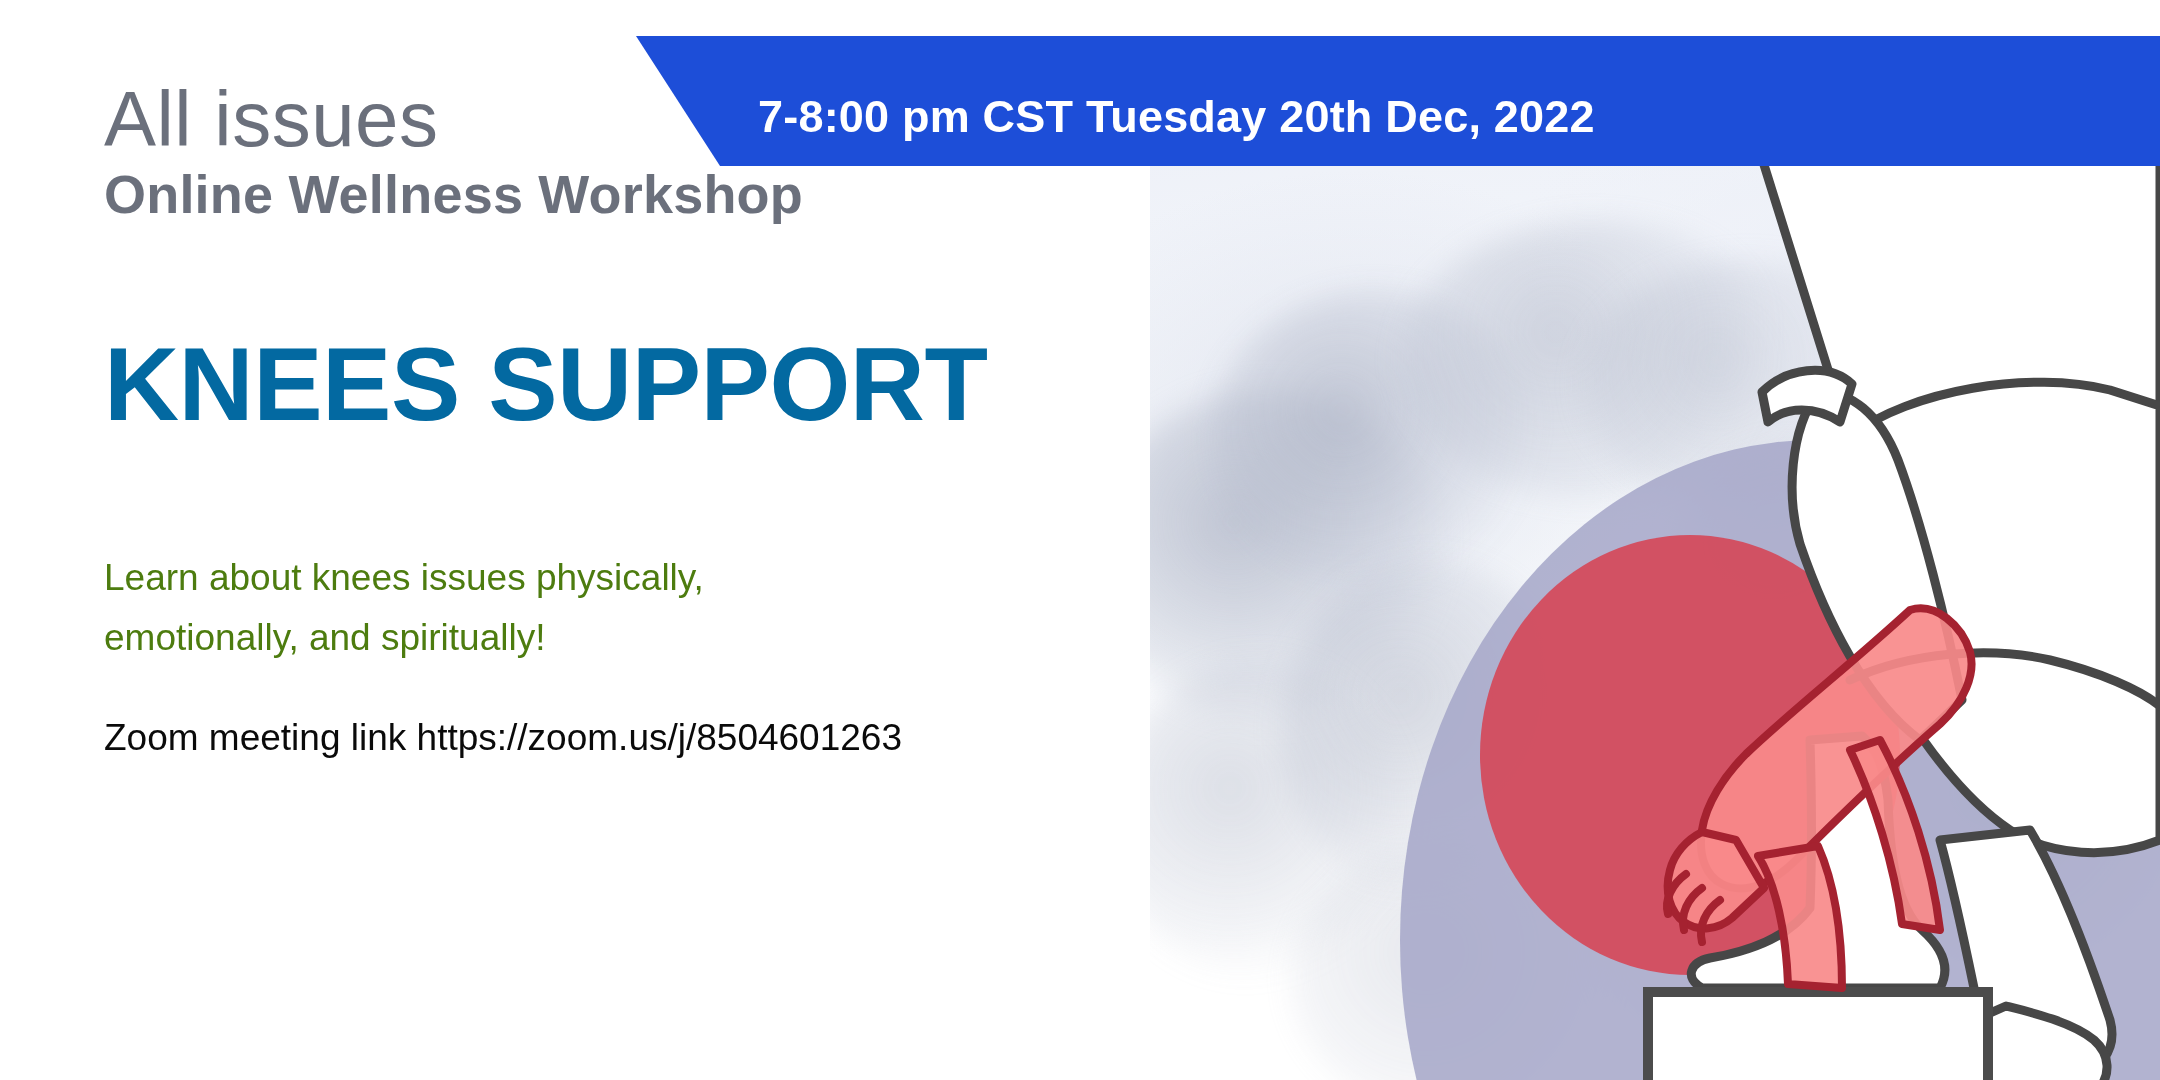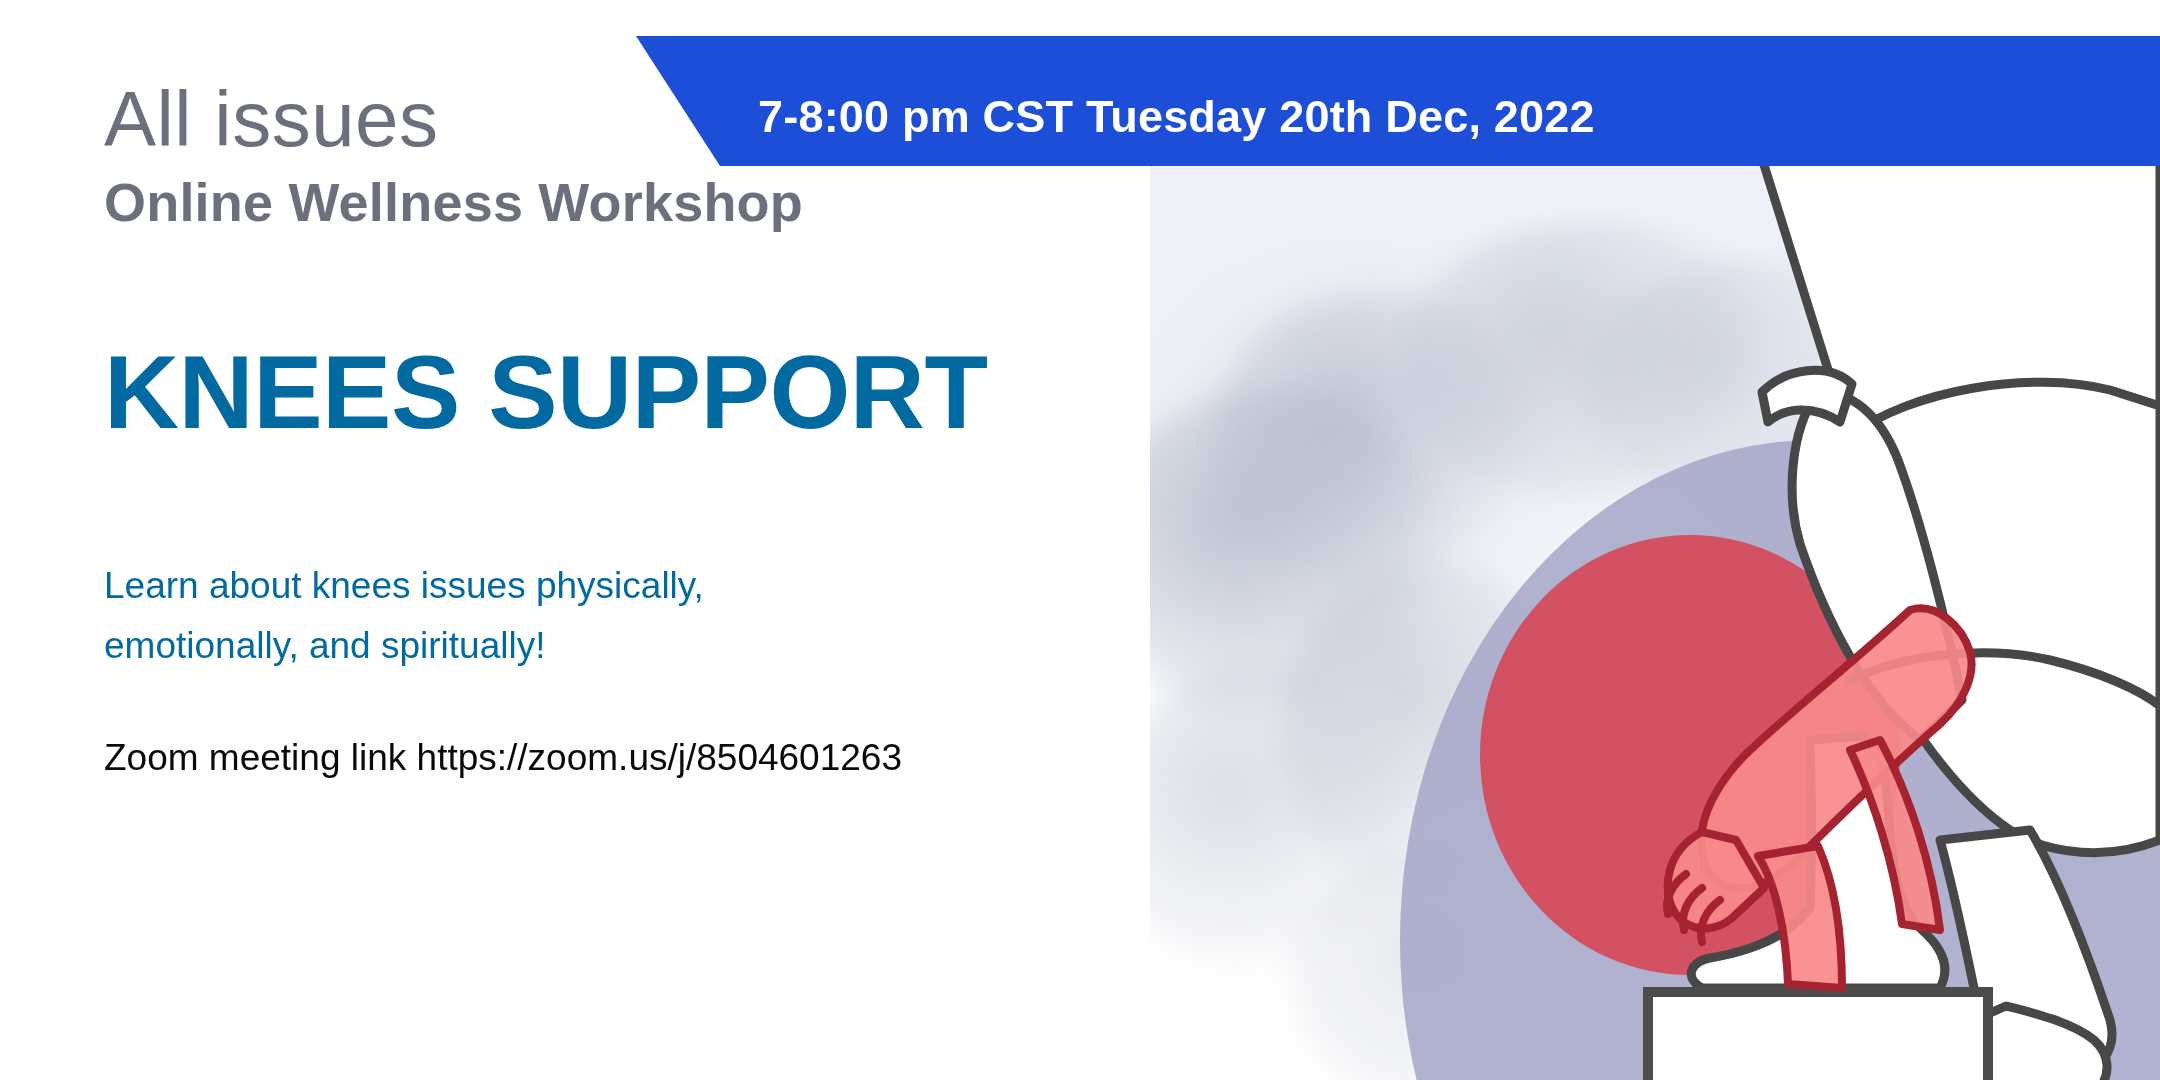--- a/index.html
+++ b/index.html
@@ -66,37 +66,37 @@
     white-space:nowrap;
   }
 
   
   .copy{position:absolute;left:104px;top:80px;width:1060px;}
   .all-welcome{
     font-size:78px;font-weight:300;color:#6b707c;line-height:1.02;
     letter-spacing:.5px;
   }
   .subtitle{
-    margin-top:14px;
+    margin-top:6px;
     font-size:54px;font-weight:bold;color:#6b707c;line-height:1.05;
     letter-spacing:.2px;
   }
   .headline{
     margin-top:110px;
     font-size:104px;font-weight:bold;color:#0369a1;line-height:1;
     letter-spacing:-.5px;
   }
   .lead{
     margin-top:112px;
-    font-size:37px;color:#0369a1;line-height:1.62;font-weight:normal;
+    font-size:37px;color:#4d7c0f;line-height:1.62;font-weight:normal;
     max-width:900px;
   }
   .lead .l2{display:block;}
   .zoom-line{
-    margin-top:58px;
+    margin-top:46px;
     font-size:37px;color:#0a0a0a;line-height:1.3;font-weight:normal;
   }
 </style>
 </head>
 <body>
 
 <div class="poster">
 
   <div class="art-panel">
 

